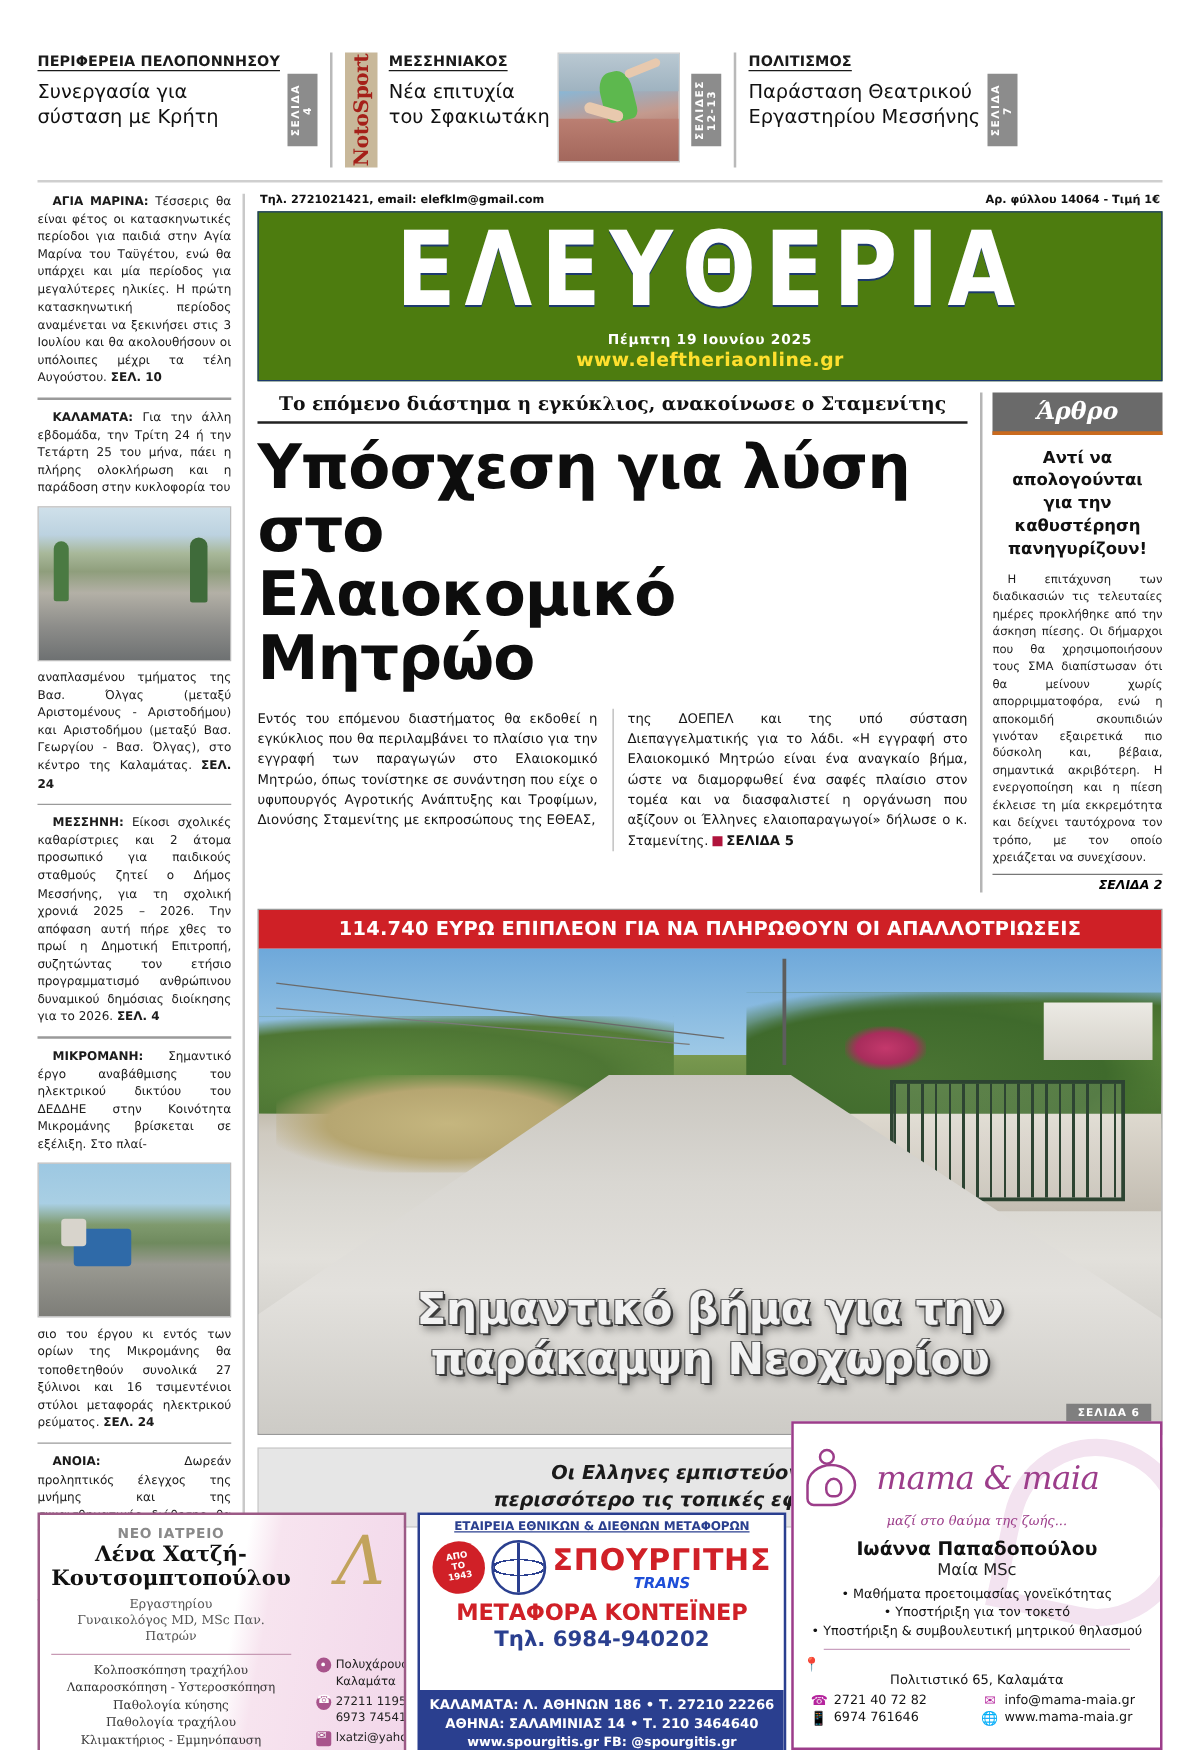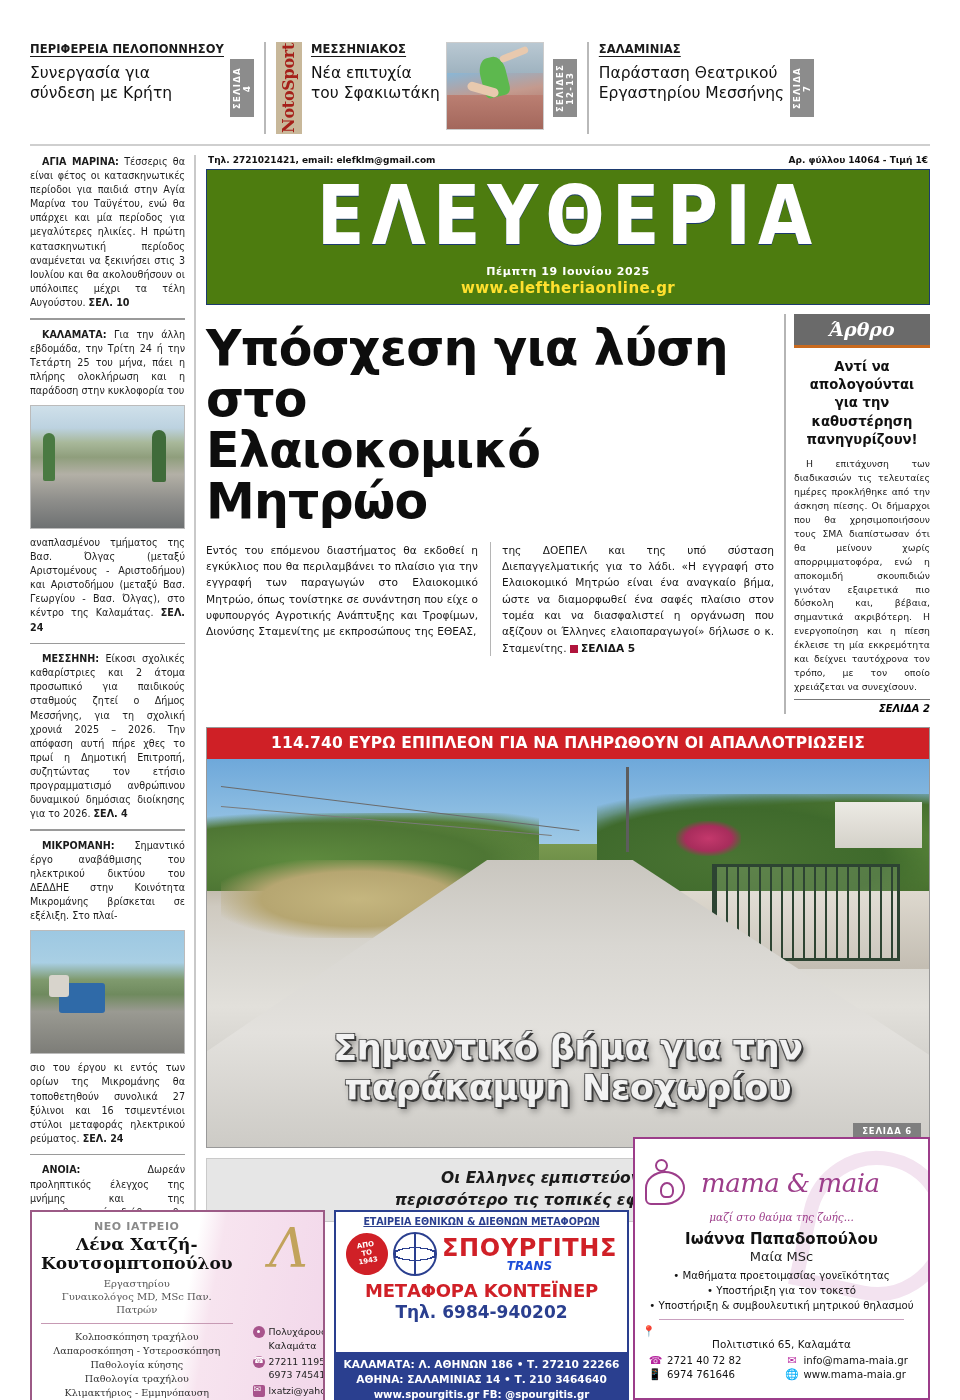--- a/index.html
+++ b/index.html
@@ -479,21 +479,21 @@
 <body>
 
 <div class="page">
 
   <div class="teaser-bar">
 
     <div class="teaser">
       <div class="teaser-text">
         <div class="teaser-kicker">ΠΕΡΙΦΕΡΕΙΑ ΠΕΛΟΠΟΝΝΗΣΟΥ</div>
         <div class="teaser-head">Συνεργασία για</div>
-        <div class="teaser-head">σύνδεση με Κρήτη</div>
+        <div class="teaser-head">σύσταση με Κρήτη</div>
       </div>
       <div class="pagetag">ΣΕΛΙΔΑ 4</div>
     </div>
 
     <div class="vrule"></div>
 
     <div class="teaser">
       <div class="notosport">
         <span>NotoSport</span>
       </div>
@@ -513,21 +513,21 @@
     </div>
 
     <div class="teaser">
       <div class="pagetag">ΣΕΛΙΔΕΣ 12-13</div>
     </div>
 
     <div class="vrule"></div>
 
     <div class="teaser">
       <div class="teaser-text">
-        <div class="teaser-kicker">ΣΑΛΑΜΙΝΙΑΣ</div>
+        <div class="teaser-kicker">ΠΟΛΙΤΙΣΜΟΣ</div>
         <div class="teaser-head">Παράσταση Θεατρικού</div>
         <div class="teaser-head">Εργαστηρίου Μεσσήνης</div>
       </div>
       <div class="pagetag">ΣΕΛΙΔΑ 7</div>
     </div>
 
   </div>
 
   <div class="top-sep"></div>
 
@@ -582,20 +582,21 @@
 
       <div class="masthead">
         <div class="logo-word">ΕΛΕΥΘΕΡΙΑ</div>
         <div class="logo-date">Πέμπτη 19 Ιουνίου 2025</div>
         <div class="logo-url">www.eleftheriaonline.gr</div>
       </div>
 
       <div class="lead-wrap">
 
         <div class="lead-main">
+          <div class="lead-kicker">Το επόμενο διάστημα η εγκύκλιος, ανακοίνωσε ο Σταμενίτης</div>
           <div class="lead-head">
             <div>Υπόσχεση για λύση στο</div>
             <div>Ελαιοκομικό Μητρώο</div>
           </div>
           <div class="lead-body">
             <div class="lead-col">Εντός του επόμενου διαστήματος θα εκδοθεί η εγκύκλιος που θα περιλαμβάνει το πλαίσιο για την εγγραφή των παραγωγών στο Ελαιοκομικό Μητρώο, όπως τονίστηκε σε συνάντηση που είχε ο υφυπουργός Αγροτικής Ανάπτυξης και Τροφίμων, Διονύσης Σταμενίτης με εκπροσώπους της ΕΘΕΑΣ,</div>
             <div class="lead-col">
               <span>της ΔΟΕΠΕΛ και της υπό σύσταση Διεπαγγελματικής για το λάδι. «Η εγγραφή στο Ελαιοκομικό Μητρώο είναι ένα αναγκαίο βήμα, ώστε να διαμορφωθεί ένα σαφές πλαίσιο στον τομέα και να διασφαλιστεί η οργάνωση που αξίζουν οι Έλληνες ελαιοπαραγωγοί» δήλωσε ο κ. Σταμενίτης.</span>
               <span class="sel-badge">
                 <i class="sq"></i><span>ΣΕΛΙΔΑ 5</span>

